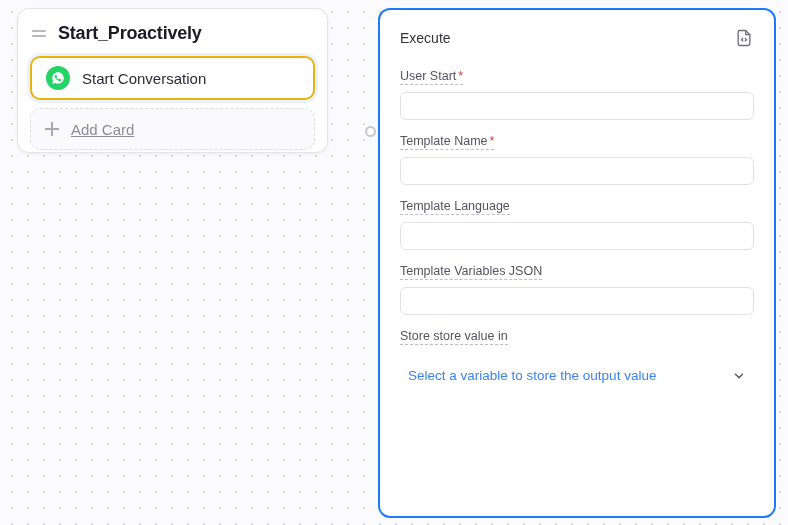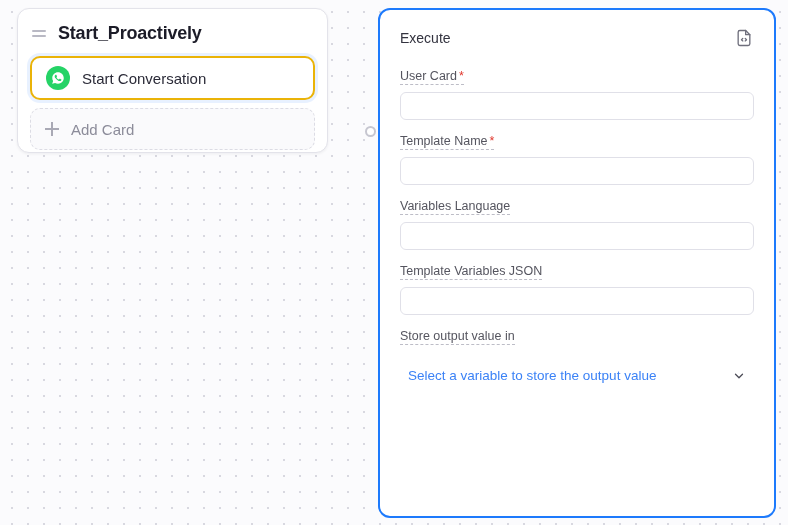--- a/index.html
+++ b/index.html
@@ -101,20 +101,21 @@
     border-radius: 10px;
     border: 1px dashed #dcdce4;
     background: #fafafc;
     display: flex;
     align-items: center;
     gap: 12px;
     padding: 0 14px;
     box-sizing: border-box;
     color: #8c8c9a;
     font-size: 15px;
+    text-decoration: underline;
   }
   .plus-icon {
     width: 14px;
     height: 14px;
     position: relative;
     flex: none;
   }
   .plus-icon::before, .plus-icon::after {
     content: "";
     position: absolute;
@@ -243,45 +244,45 @@
         <path d="M14 3H7a2 2 0 0 0-2 2v14a2 2 0 0 0 2 2h10a2 2 0 0 0 2-2V8z"></path>
         <path d="M14 3v5h5"></path>
         <path d="M10.5 12.5 9 14l1.5 1.5"></path>
         <path d="M13.5 12.5 15 14l-1.5 1.5"></path>
       </svg>
     </div>
   </div>
 
   <div class="field">
     <label class="field-label">
-      <span>User Card</span><span class="req">*</span>
+      <span>User Start</span><span class="req">*</span>
     </label>
     <input class="input" type="text" value="" style="">
   </div>
 
   <div class="field">
     <label class="field-label">
       <span>Template Name</span><span class="req">*</span>
     </label>
     <input class="input" type="text" value="" style="">
   </div>
 
   <div class="field">
-    <label class="field-label">Variables Language</label>
+    <label class="field-label">Template Language</label>
     <input class="input" type="text" value="" style="">
   </div>
 
   <div class="field">
     <label class="field-label">Template Variables JSON</label>
     <input class="input" type="text" value="" style="">
   </div>
 
 
   <div class="field">
-    <label class="field-label">Store output value in</label>
+    <label class="field-label">Store store value in</label>
     <div class="select-row">
       <span class="select-value">Select a variable to store the output value</span>
       <span class="chev">
         <svg width="14" height="14" viewBox="0 0 24 24" fill="none" stroke="currentColor" stroke-width="2.2" stroke-linecap="round" stroke-linejoin="round" aria-hidden="true">
           <path d="M6 9l6 6 6-6"></path>
         </svg>
       </span>
     </div>
   </div>
 </div>

